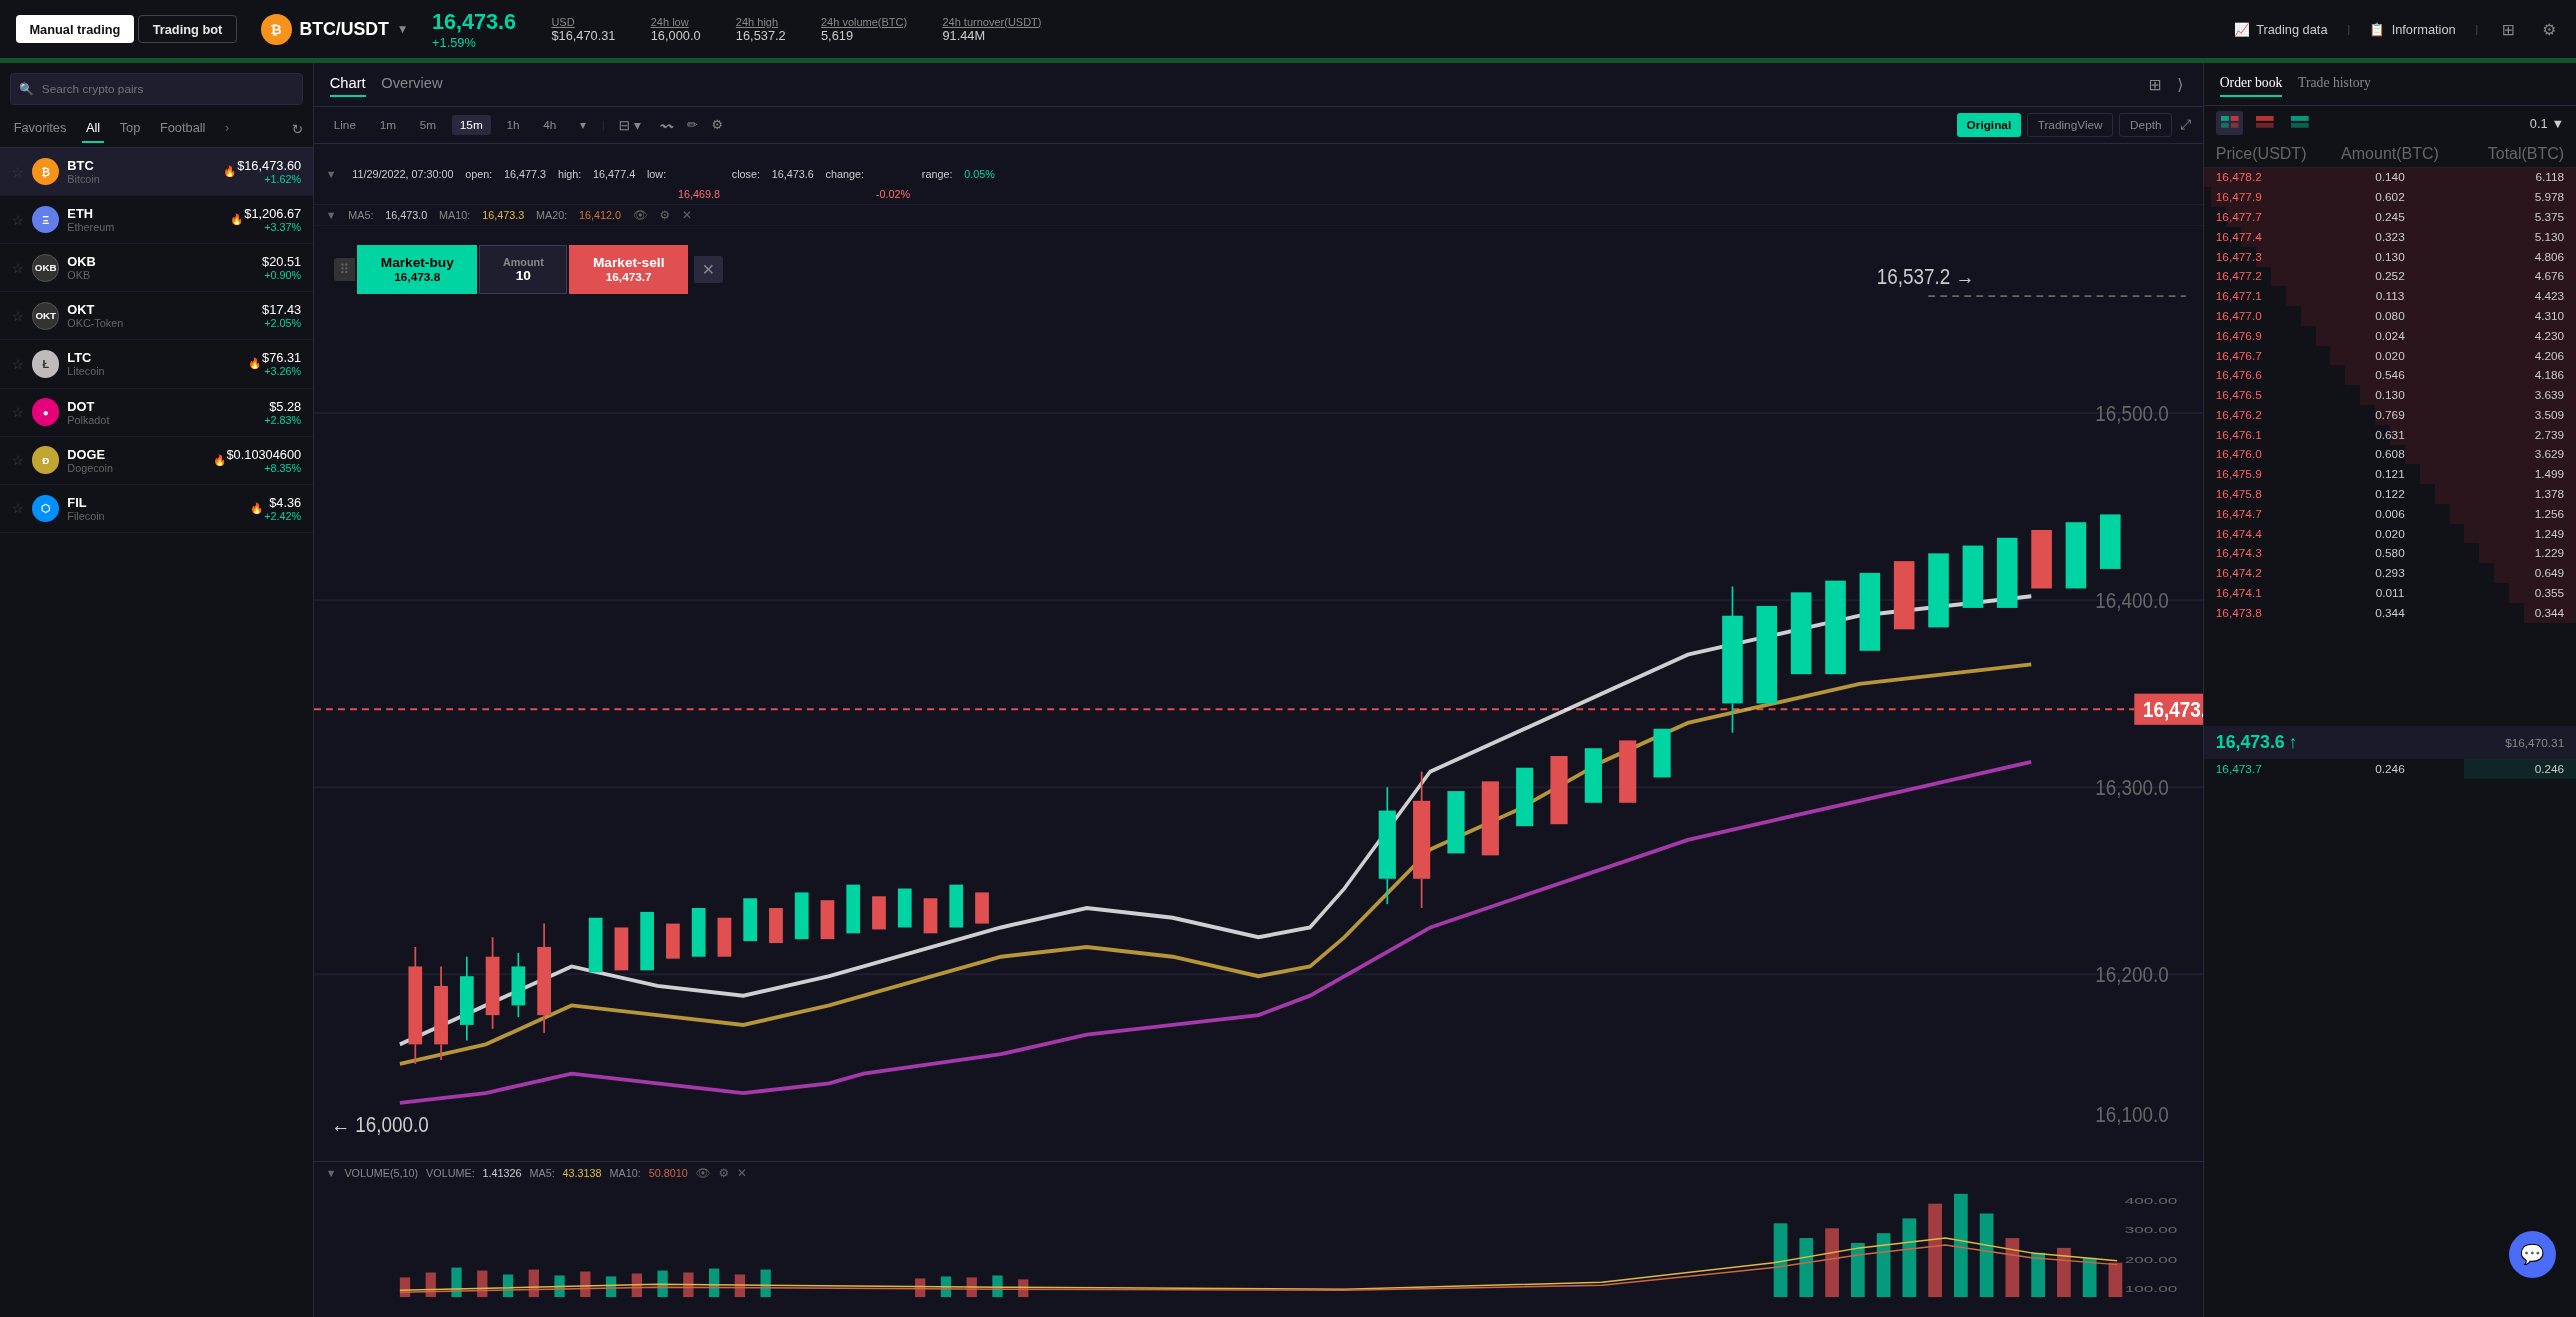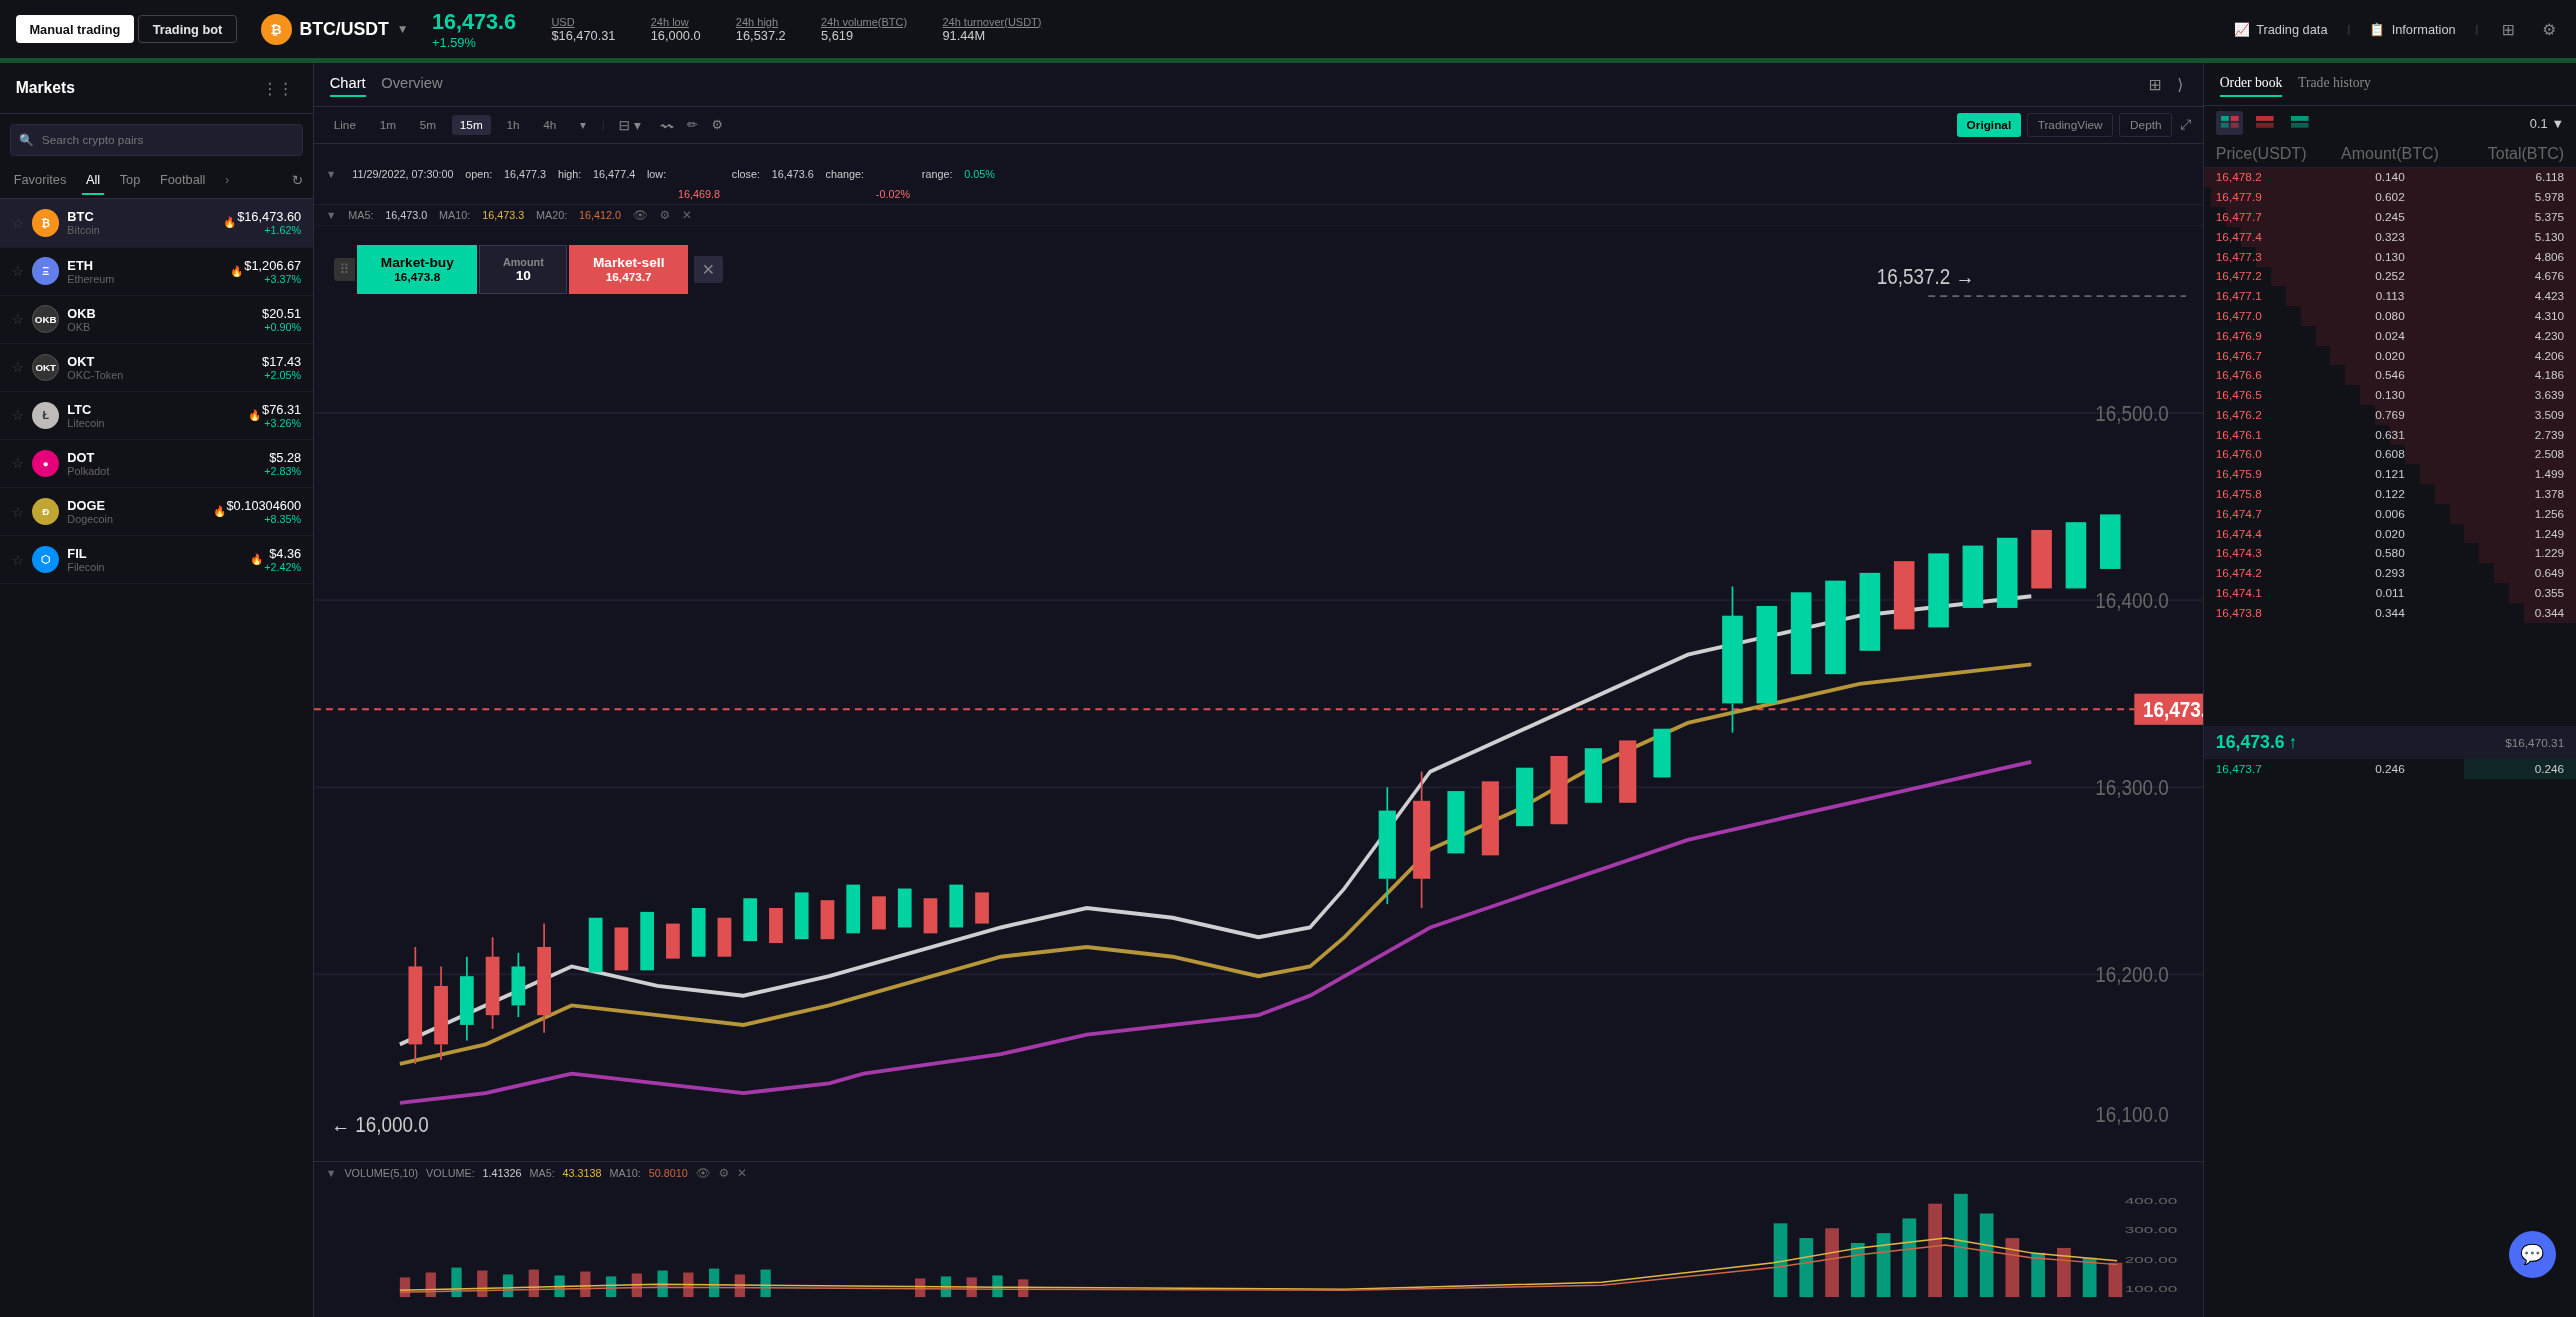--- a/index.html
+++ b/index.html
@@ -215,26 +215,20 @@
     </div>
     <span class="separator">|</span>
     <button class="icon-btn">⊞</button>
     <button class="icon-btn">⚙</button>
   </div>
 </div>
 
 <div class="main-layout">
 
   <div class="sidebar">
-    <div class="sidebar-header">
-      <span class="sidebar-title">Markets</span>
-      <div class="sidebar-controls">
-        <button class="icon-btn">⋮⋮</button>
-      </div>
-    </div>
     <div class="search-box">
       <span class="search-icon-inner">🔍</span>
       <input type="text" placeholder="Search crypto pairs" style="">
     </div>
     <div class="category-tabs">
       <span class="cat-tab">Favorites</span>
       <span class="cat-tab active">All</span>
       <span class="cat-tab">Top</span>
       <span class="cat-tab">Football</span>
       <span class="cat-tab cat-tab-more">›</span>
@@ -727,21 +721,21 @@
         <div class="ob-row ask">
     <div class="ob-bg-red" style="width:50%"></div>
     <span class="ob-price-red" style="position:relative;z-index:1">16,476.1</span>
     <span class="ob-amount" style="position:relative;z-index:1">0.631</span>
     <span class="ob-total" style="position:relative;z-index:1">2.739</span>
   </div>
         <div class="ob-row ask">
     <div class="ob-bg-red" style="width:46%"></div>
     <span class="ob-price-red" style="position:relative;z-index:1">16,476.0</span>
     <span class="ob-amount" style="position:relative;z-index:1">0.608</span>
-    <span class="ob-total" style="position:relative;z-index:1">2.508</span>
+    <span class="ob-total" style="position:relative;z-index:1">3.629</span>
   </div>
         <div class="ob-row ask">
     <div class="ob-bg-red" style="width:42%"></div>
     <span class="ob-price-red" style="position:relative;z-index:1">16,475.9</span>
     <span class="ob-amount" style="position:relative;z-index:1">0.121</span>
     <span class="ob-total" style="position:relative;z-index:1">1.499</span>
   </div>
         <div class="ob-row ask">
     <div class="ob-bg-red" style="width:38%"></div>
     <span class="ob-price-red" style="position:relative;z-index:1">16,475.8</span>

